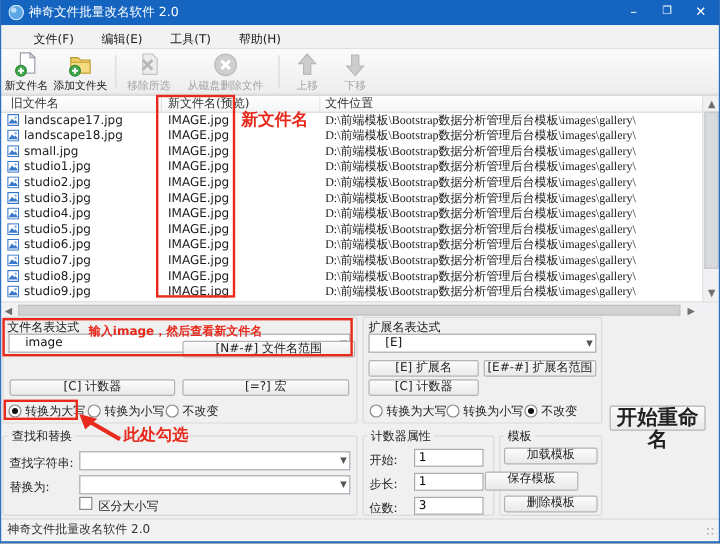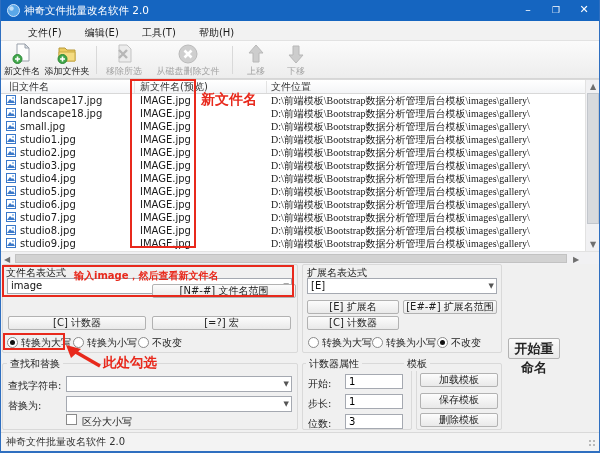--- a/index.html
+++ b/index.html
@@ -40,29 +40,29 @@
   .sb-arrow { position:absolute; color:#6f6f6f; font-size:8px; text-align:center; }
   #vscroll { left:584px; top:0; width:14px; height:171px; border-left:1px solid #e2e2e2; }
   #vthumb { left:1px; top:13px; width:12px; height:131px; background:#d8dadd; border:1px solid #c2c6cc; }
   #hscroll { left:0; top:171px; width:598px; height:13px; border-top:1px solid #e2e2e2; }
   #hthumb { left:14px; top:2px; width:552px; height:9px; background:#d2d2d2; border:1px solid #c2c2c2; }
 
   
   .group { border:1px solid #d9d9d9; border-radius:2px; }
   .glabel { position:absolute; font-size:10px; color:#222; background:#f0f0f0; padding:0 3px; z-index:2; white-space:nowrap; }
   .lbl { position:absolute; font-size:10px; color:#222; white-space:nowrap; }
-  .combo { position:absolute; background:#fff; border:1px solid #a5a9b1; font-size:10px; line-height:14px; padding-left:3px; color:#111; }
+  .combo { position:absolute; background:#fff; border:1px solid #a5a9b1; font-size:10px; line-height:14px; padding-left:13px; color:#111; }
   .combo .arr { position:absolute; right:2px; top:0; font-size:7px; color:#555; line-height:14px; }
   .btn { position:absolute; background:linear-gradient(#fcfcfc,#e9e9e9); border:1px solid #b2b2b2; border-radius:2px; font-size:10px; color:#222; text-align:center; line-height:12px; }
   .radio-item { position:absolute; font-size:10px; color:#222; white-space:nowrap; }
   .radio { display:inline-block; vertical-align:-2px; width:11px; height:11px; border:1px solid #8a8a8a; border-radius:50%; background:#fff; margin-right:3px; }
   .radio.on::after { content:''; display:block; width:5px; height:5px; background:#111; border-radius:50%; margin:2px; }
   .checkbox { position:absolute; width:11px; height:11px; border:1px solid #8a8a8a; background:#fff; }
   .num-input { position:absolute; border:1px solid #a5a9b1; background:#fff; font-size:10px; padding-left:3px; }
-  #start-btn { left:508px; top:338px; width:52px; height:21px; font-size:13px; font-weight:bold; line-height:19px; }
+  #start-btn { left:508px; top:338px; width:80px; height:21px; font-size:17px; font-weight:bold; line-height:19px; }
 
   
   #statusbar { left:0; top:432px; width:600px; height:19px; background:#f3f3f3; border-top:1px solid #d9d9d9; }
   #status-text { left:6px; top:0; line-height:18px; font-size:10px; color:#333; }
   #grip { right:3px; bottom:3px; width:8px; height:8px;
           background:radial-gradient(circle at 1px 1px,#b9b9b9 1px,transparent 1px) 0 0/4px 4px; }
 
   
   .ann-rect { position:absolute; border:2px solid #e8291c; z-index:9; pointer-events:none; }
   .ann-text { position:absolute; color:#e8291c; font-weight:bold; z-index:10; white-space:nowrap; }
@@ -347,23 +347,23 @@
   <div class="group abs" style="left:302px;top:363px;width:110px;height:67px"></div>
   <div class="glabel" style="left:306px;top:357px">计数器属性</div>
   <div class="lbl" style="left:308px;top:377px">开始:</div>
   <input class="num-input" style="left: 345px; top: 374px; width: 58px; height: 15px;" value="1">
   <div class="lbl" style="left:308px;top:397px">步长:</div>
   <input class="num-input" style="left: 345px; top: 394px; width: 58px; height: 15px;" value="1">
   <div class="lbl" style="left:308px;top:417px">位数:</div>
   <input class="num-input" style="left: 345px; top: 414px; width: 58px; height: 15px;" value="3">
 
   <div class="group abs" style="left:416px;top:363px;width:86px;height:67px"></div>
-  <div class="glabel" style="left:404px;top:357px">模板</div>
+  <div class="glabel" style="left:420px;top:357px">模板</div>
   <div class="btn" style="left:420px;top:373px;width:78px;height:14px">加载模板</div>
-  <div class="btn" style="left:420px;top:393px;width:78px;height:16px">保存模板</div>
+  <div class="btn" style="left:404px;top:393px;width:78px;height:16px">保存模板</div>
   <div class="btn" style="left:420px;top:413px;width:78px;height:14px">删除模板</div>
 
   <div id="statusbar" class="abs">
     <div id="status-text" class="abs nw">神奇文件批量改名软件 2.0</div>
     <div id="grip" class="abs"></div>
   </div>
 
   <div class="ann-rect" style="left:130px;top:79px;width:66px;height:169px"></div>
   <div class="ann-text" style="left:201px;top:91px;font-size:14px">新文件名</div>
   <div class="ann-rect" style="left:2px;top:265px;width:292px;height:32px"></div>

